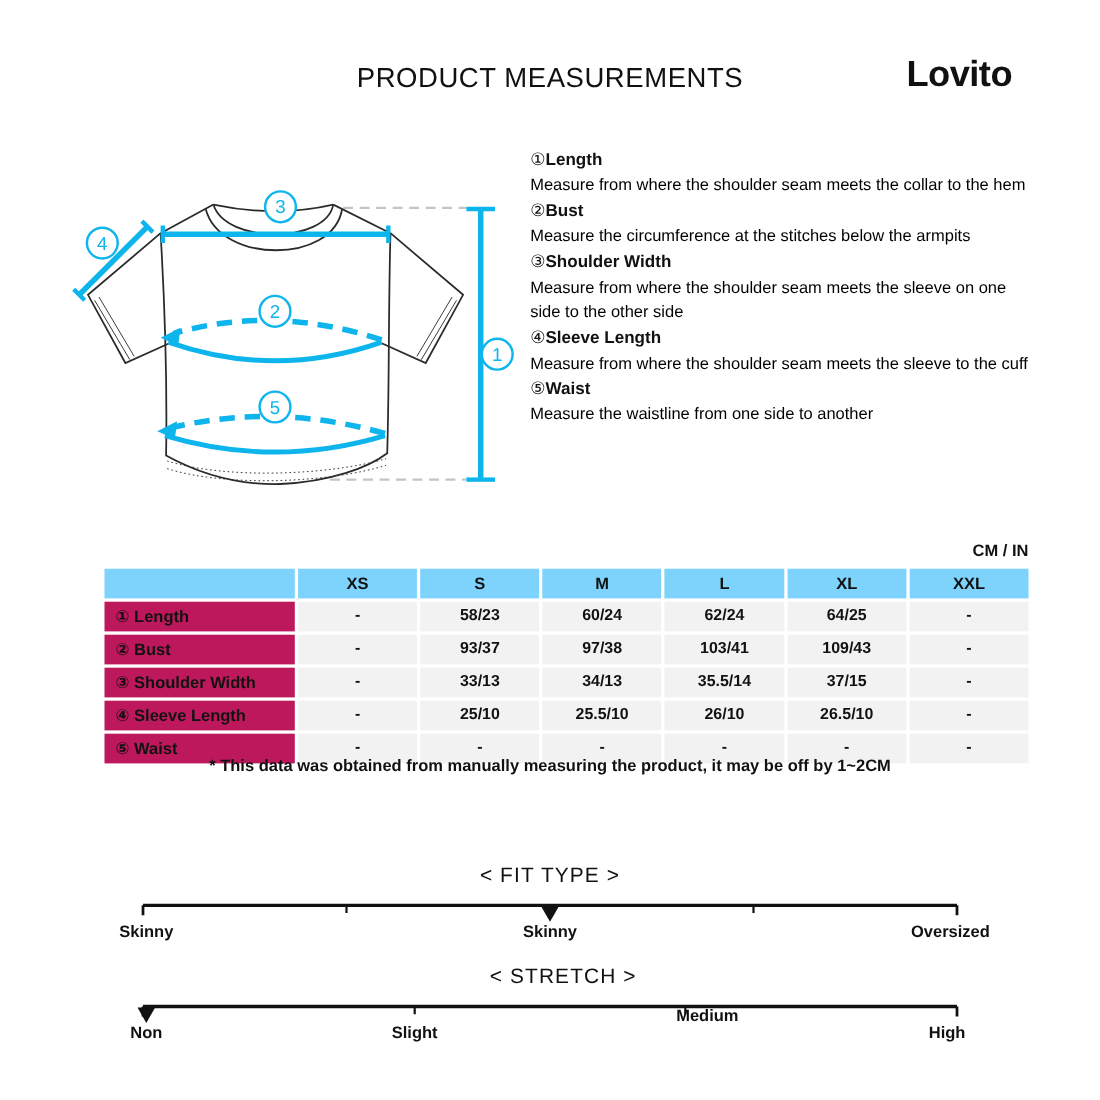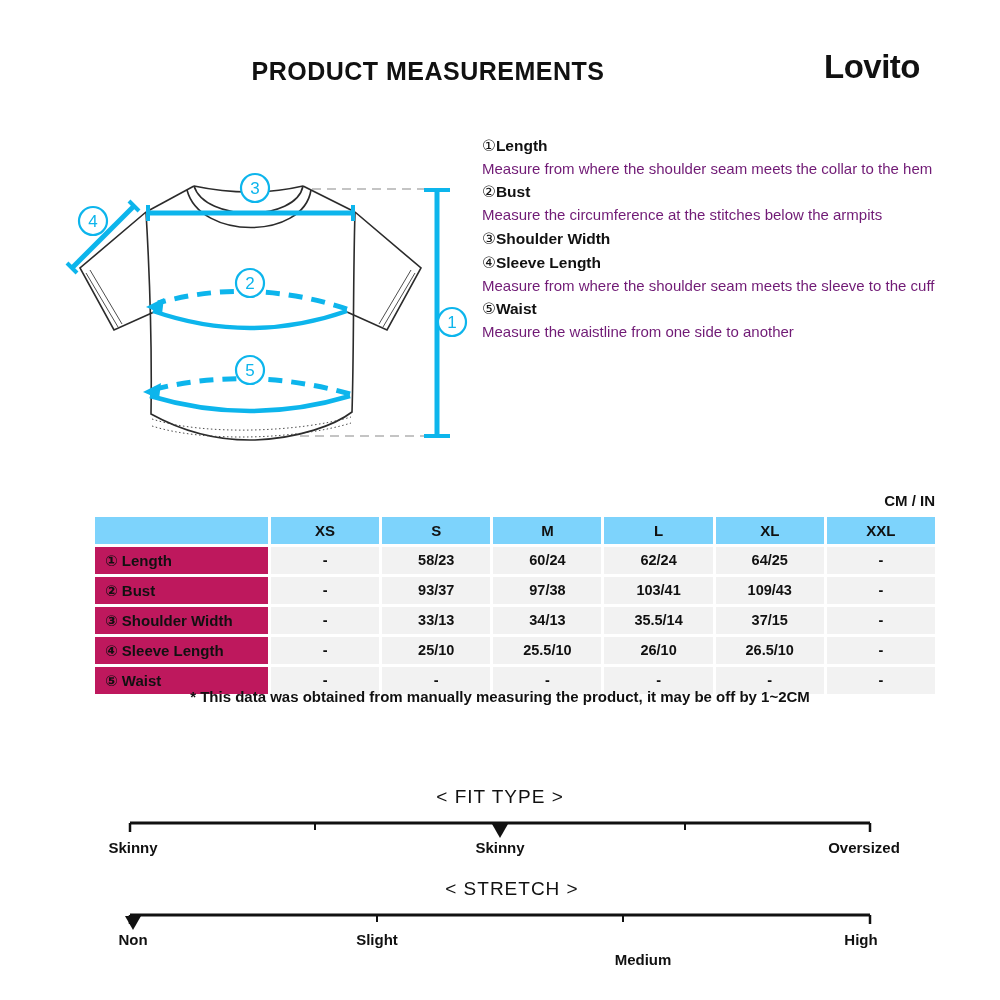--- a/index.html
+++ b/index.html
@@ -1,31 +1,31 @@
 <!DOCTYPE html>
 <html><head>
 <meta charset="utf-8">
 <style>
   * { margin:0; padding:0; box-sizing:border-box; }
   html,body { width:1000px; height:1000px; background:#fff; position:relative;
     font-family:"Liberation Sans","DejaVu Sans",sans-serif; color:#111; }
 
-  .page-title { position:absolute; top:57px; left:0; width:856px; text-align:center;
-    font-size:25px; font-weight:700; letter-spacing:0.5px; }
+  .page-title { position:absolute; top:57px; left:0; width:1000px; text-align:center;
+    font-size:25px; font-weight:400; letter-spacing:0.5px; }
   .brand-logo { position:absolute; top:48px; right:80px; font-size:33px; font-weight:700;
     letter-spacing:-0.5px; }
 
   .diagram-svg { position:absolute; left:50px; top:148px; }
 
   .howto { position:absolute; left:482px; top:134px; width:460px; }
   .howto-heading { font-size:20px; font-weight:700; margin-bottom:13px; }
   .howto-item-label { font-size:15.5px; line-height:24px; }
   .howto-item-label .num { font-weight:400; }
   .howto-item-label .lbl { font-weight:700; }
-  .howto-desc { font-size:15px; line-height:22.4px; color:#701a75; }
+  .howto-desc { font-size:15px; line-height:22.4px; color:#000000; }
 
   .units-label { position:absolute; top:492px; right:65px; font-size:15px; font-weight:700; }
 
   .size-table { position:absolute; left:95px; top:517px; width:840px;
     display:grid; grid-template-columns:173px repeat(6,1fr); gap:3px; }
   .size-table .cell { height:27px; line-height:27px; font-size:15px; font-weight:700;
     text-align:center; overflow:hidden; white-space:nowrap; }
   .size-table .th { background:#7dd3fc; }
   .size-table .tl { background:#be185d; text-align:left; padding-left:10px; }
   .size-table .td { background:#f2f2f2; font-size:14.5px; }
@@ -128,20 +128,21 @@
   <div class="howto-desc">Measure from where the shoulder seam meets the collar to the hem</div>
 
   <div class="howto-item-label">
     <span class="num">②</span><span class="lbl">Bust</span>
   </div>
   <div class="howto-desc">Measure the circumference at the stitches below the armpits</div>
 
   <div class="howto-item-label">
     <span class="num">③</span><span class="lbl">Shoulder Width</span>
   </div>
+  <div class="howto-desc">Measure from where the shoulder seam meets the sleeve on one side to the other side</div>
 
   <div class="howto-item-label">
     <span class="num">④</span><span class="lbl">Sleeve Length</span>
   </div>
   <div class="howto-desc">Measure from where the shoulder seam meets the sleeve to the cuff</div>
 
   <div class="howto-item-label">
     <span class="num">⑤</span><span class="lbl">Waist</span>
   </div>
   <div class="howto-desc">Measure the waistline from one side to another</div>
@@ -222,14 +223,14 @@
     <path d="M 130,915 L 870,915" stroke-width="3"></path>
     <path d="M 130,915 L 130,924" stroke-width="2.5"></path>
     <path d="M 870,915 L 870,924" stroke-width="2.5"></path>
     <path d="M 377,915 L 377,922" stroke-width="2"></path>
     <path d="M 623,915 L 623,922" stroke-width="2"></path>
   </g>
   <polygon points="125,916 141,916 133,930" fill="#111"></polygon>
 </svg>
 <div class="scale-label" style="left:133px; top:931px;">Non</div>
 <div class="scale-label" style="left:377px; top:931px;">Slight</div>
-<div class="scale-label" style="left:621px; top:951px;padding-left:44px;">Medium</div>
+<div class="scale-label" style="left:621px; top:915px;padding-left:44px;">Medium</div>
 <div class="scale-label" style="left:861px; top:931px;">High</div>
 
 </body></html>

